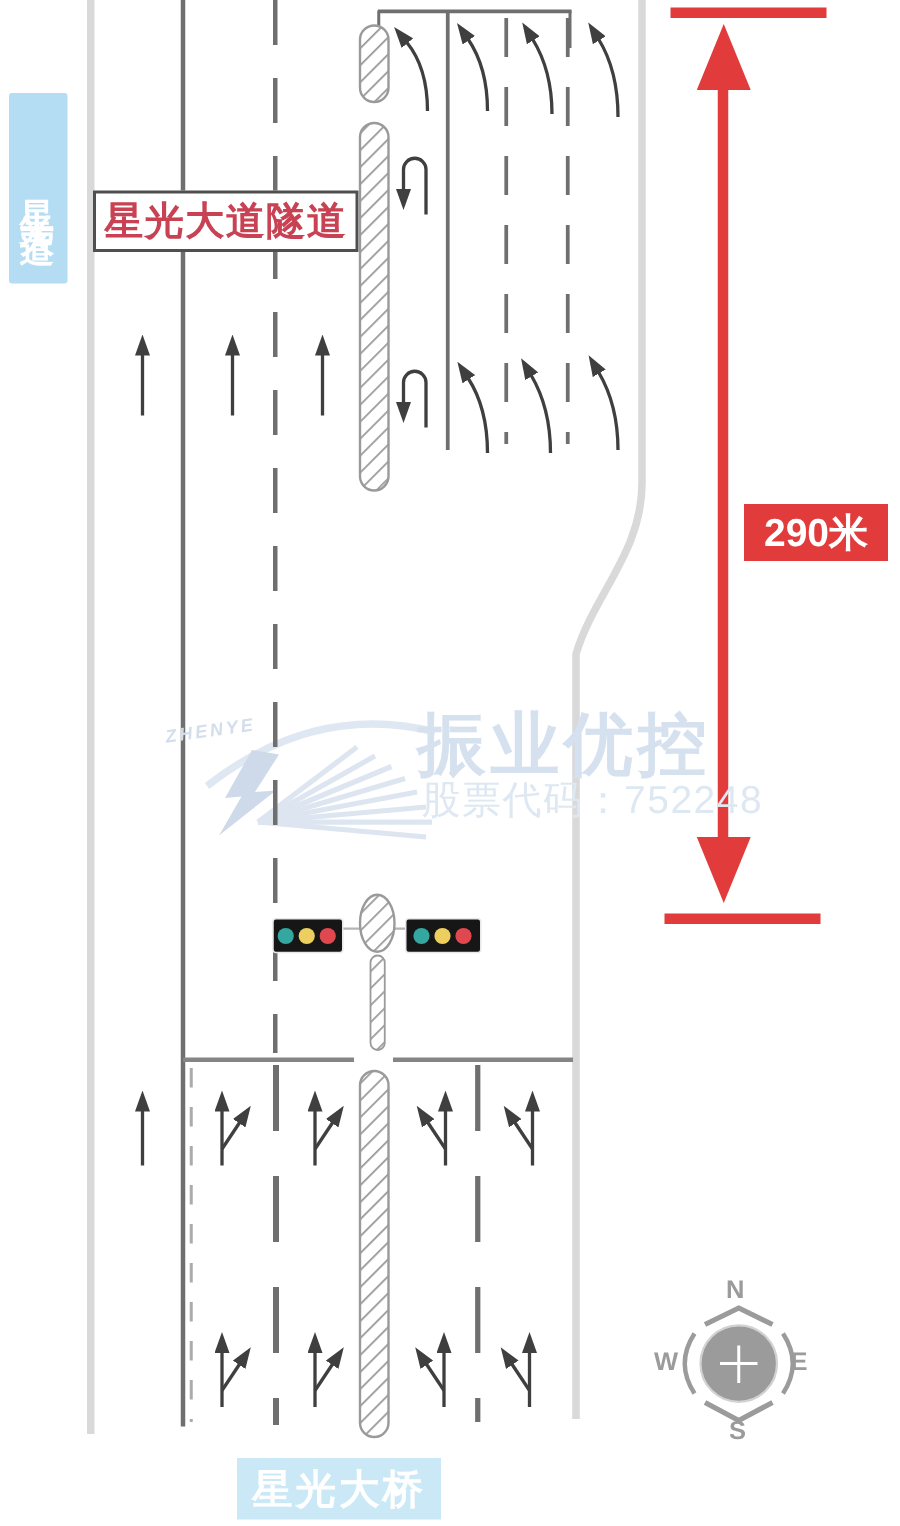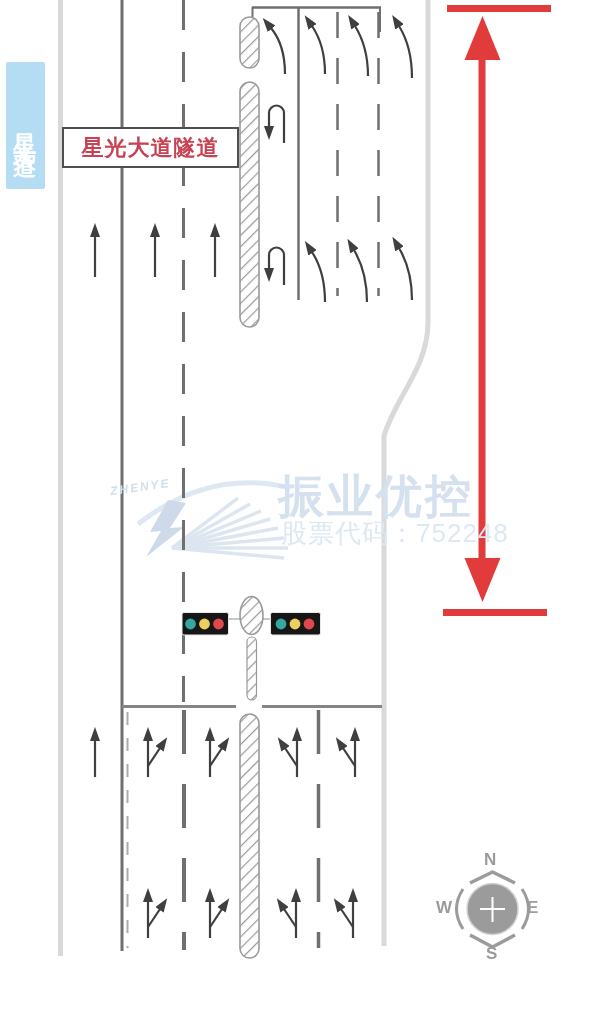--- a/index.html
+++ b/index.html
@@ -4,21 +4,21 @@
 <style>
   html,body{margin:0;padding:0;background:#fff;}
   .stage{position:relative;width:600px;height:1017px;background:#ffffff;overflow:hidden;
          font-family:"Liberation Sans","DejaVu Sans",sans-serif;}
   .stage svg{position:absolute;left:0;top:0;}
   .lbl{position:absolute;display:flex;align-items:center;justify-content:center;box-sizing:border-box;}
   .road-label-left{left:6px;top:62px;width:39px;height:127px;background:#b4dcf2;border-radius:2px;
          color:#ffffff;font-size:23px;font-weight:600;writing-mode:vertical-rl;text-orientation:upright;
          letter-spacing:7px;padding-top:6px;}
   .tunnel-box{left:62px;top:127px;width:177px;height:41px;background:#ffffff;border:2px solid #4f4f4f;
-         color:#c84253;font-size:22px;font-weight:600;letter-spacing:1px;}
+         color:#c84253;font-size:26px;font-weight:600;letter-spacing:1px;}
   .dist-box{left:496px;top:336px;width:96px;height:38px;background:#e23b3b;color:#ffffff;
          font-size:26px;font-weight:600;}
   .bridge-label{left:158px;top:972px;width:136px;height:41px;background:#cbe8f7;color:#ffffff;
          font-size:27px;font-weight:600;letter-spacing:2px;}
   .wm-brand{left:278px;top:466px;font-size:46px;font-weight:bold;color:#d6e1ef;letter-spacing:3px;
          white-space:nowrap;text-align:right;}
   .wm-stock{left:281px;top:516px;font-size:26px;color:#dee8f3;letter-spacing:1px;white-space:nowrap;}
   .wm-logo-text{left:110px;top:480px;font-size:12px;font-style:italic;font-weight:bold;color:#d2deec;
          letter-spacing:2px;transform:rotate(-8deg);}
   .wm{position:absolute;}
@@ -150,20 +150,22 @@
       <path d="M470,935 L492.5,947 L515,935" stroke="#9b9b9b" stroke-width="3.5" fill="none" stroke-linejoin="round"></path>
       <path d="M463,889 Q450,909 463,929" stroke="#9b9b9b" stroke-width="3" fill="none"></path>
       <path d="M522,889 Q535,909 522,929" stroke="#9b9b9b" stroke-width="3" fill="none"></path>
       <circle cx="492.5" cy="909" r="25.5" fill="#9b9b9b" stroke="#d2d2d2" stroke-width="1.5"></circle>
       <path d="M480,909 H505 M492.5,897 V922" stroke="#ffffff" stroke-width="2"></path>
     </g>
   </svg>
 
   <div class="lbl road-label-left">星光大道</div>
   <div class="lbl tunnel-box">星光大道隧道</div>
+  <div class="lbl dist-box">290米</div>
+  <div class="lbl bridge-label">星光大桥</div>
 
   <div class="wm wm-logo-text">ZHENYE</div>
   <div class="wm wm-brand">振业优控</div>
   <div class="wm wm-stock">股票代码：752248</div>
 
   <div class="compass-letter cn">N</div>
   <div class="compass-letter ce">E</div>
   <div class="compass-letter cs">S</div>
   <div class="compass-letter cw">W</div>
 

